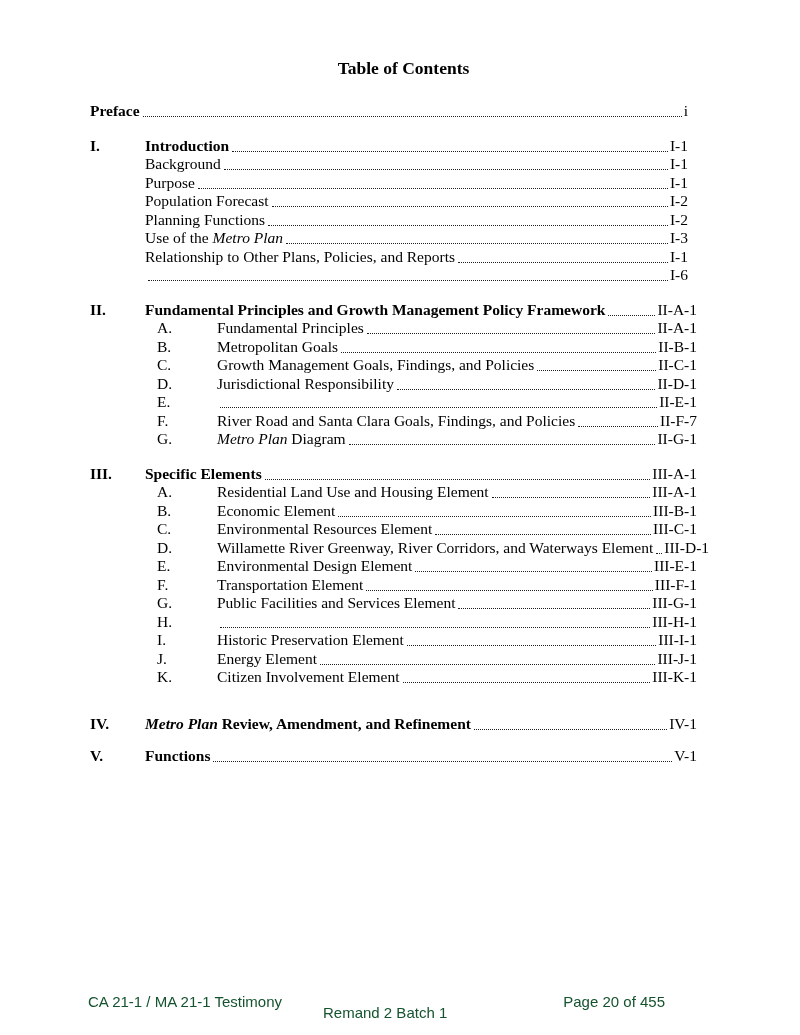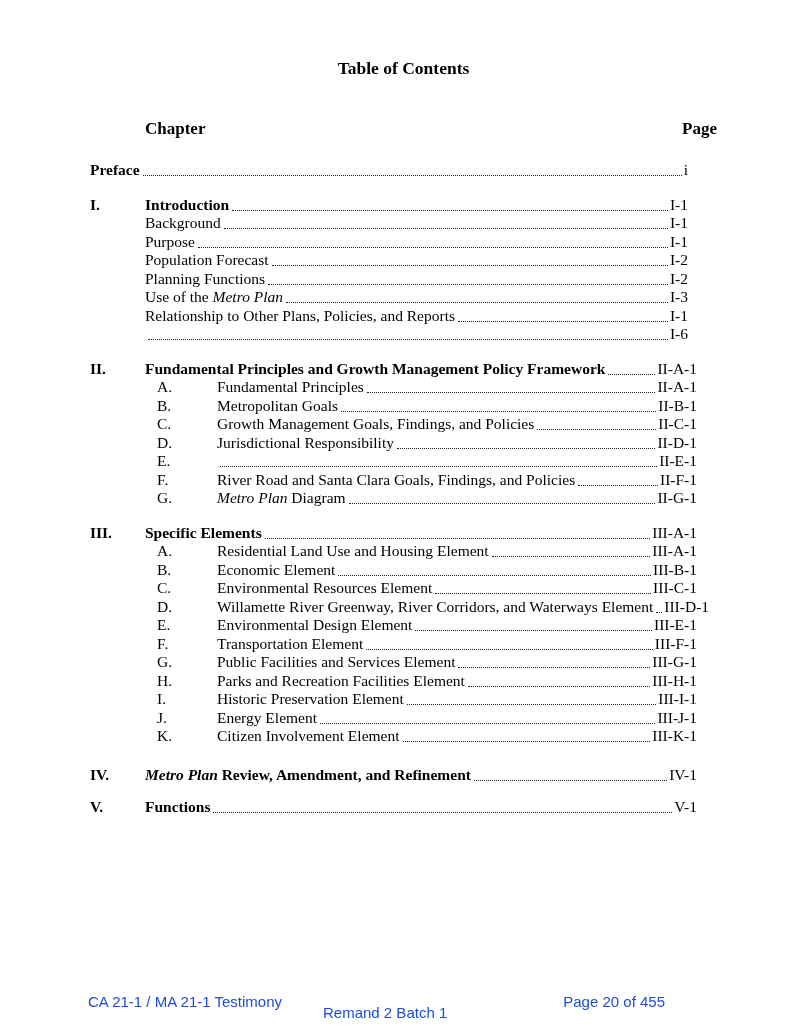--- a/index.html
+++ b/index.html
@@ -12,21 +12,21 @@
     font-size:17.5px;font-weight:700;line-height:24px;
   }
   .col-headers{
     display:flex;justify-content:space-between;
     margin:39px 38px 0 90px;font-weight:700;font-size:17px;line-height:20px;
   }
   .col-headers .chapter-h{padding-left:55px;}
   .toc{margin:22px 58px 0 90px;}
   .toc-group{margin-top:16px;}
   .toc-group:first-child{margin-top:17px;}
-  .toc-group:nth-child(5){margin-top:20px;}
+  .toc-group:nth-child(5){margin-top:28px;}
   .toc-group:nth-child(6){margin-top:14px;}
   .toc-row{display:flex;line-height:18.5px;align-items:baseline;}
   .toc-row .indent,.toc-row .num{flex:none;white-space:pre;}
   .toc-row .label{flex:none;white-space:pre;}
   .b{font-weight:700;}
   .i{font-style:italic;}
   .dots{
     flex:1 1 6px;min-width:6px;align-self:flex-end;
     border-bottom:1.6px dotted #1c1c1c;margin:0 2px 3.5px 3px;height:0;
   }
@@ -40,24 +40,20 @@
   .footer .f-left{position:absolute;left:88px;}
   .footer .f-center{position:absolute;left:323px;margin-top:11px;}
   .footer .f-right{position:absolute;right:90px;}
 </style>
 </head>
 <body>
 
 <div class="page">
   <h1 class="title">Table of Contents</h1>
 
-  <div class="col-headers">
-    <span class="chapter-h">Chapter</span>
-    <span class="page-h">Page</span>
-  </div>
 
   <div class="toc">
       <div class="toc-group">
         <div class="toc-row preface">
           <span class="label b"><span>Preface</span></span>
           <span class="dots"></span>
           <span class="pageref">i</span>
         </div>
       </div>
       <div class="toc-group">
@@ -148,21 +144,21 @@
           <span class="indent" style="width: 67px;"></span>
           <span class="num" style="width: 60px;">E.</span>
           <span class="dots"></span>
           <span class="pageref">II-E-1</span>
         </div>
         <div class="toc-row subsection">
           <span class="indent" style="width: 67px;"></span>
           <span class="num" style="width: 60px;">F.</span>
           <span class="label"><span>River Road and Santa Clara Goals, Findings, and Policies</span></span>
           <span class="dots"></span>
-          <span class="pageref">II-F-1</span>
+          <span class="pageref">II-F-7</span>
         </div>
         <div class="toc-row subsection">
           <span class="indent" style="width: 67px;"></span>
           <span class="num" style="width: 60px;">G.</span>
           <span class="label"><span class="i">Metro Plan</span><span> Diagram</span></span>
           <span class="dots"></span>
           <span class="pageref">II-G-1</span>
         </div>
       </div>
       <div class="toc-group">
@@ -217,21 +213,20 @@
         <div class="toc-row subsection">
           <span class="indent" style="width: 67px;"></span>
           <span class="num" style="width: 60px;">G.</span>
           <span class="label"><span>Public Facilities and Services Element</span></span>
           <span class="dots"></span>
           <span class="pageref">III-G-1</span>
         </div>
         <div class="toc-row subsection">
           <span class="indent" style="width: 67px;"></span>
           <span class="num" style="width: 60px;">H.</span>
-          <span class="label"><span>Parks and Recreation Facilities Element</span></span>
           <span class="dots"></span>
           <span class="pageref">III-H-1</span>
         </div>
         <div class="toc-row subsection">
           <span class="indent" style="width: 67px;"></span>
           <span class="num" style="width: 60px;">I.</span>
           <span class="label"><span>Historic Preservation Element</span></span>
           <span class="dots"></span>
           <span class="pageref">III-I-1</span>
         </div>
@@ -261,18 +256,18 @@
       <div class="toc-group">
         <div class="toc-row chapter">
           <span class="num b" style="width: 55px;">V.</span>
           <span class="label b"><span>Functions</span></span>
           <span class="dots"></span>
           <span class="pageref">V-1</span>
         </div>
       </div>
     </div>
 
-  <div class="footer" style="color: #1d4ed8;">
+  <div class="footer" style="color: #14532d;">
     <span class="f-left">CA 21-1 / MA 21-1 Testimony</span>
     <span class="f-center">Remand 2 Batch 1</span>
     <span class="f-right">Page 20 of 455</span>
   </div>
 </div>
 
 </body></html>

